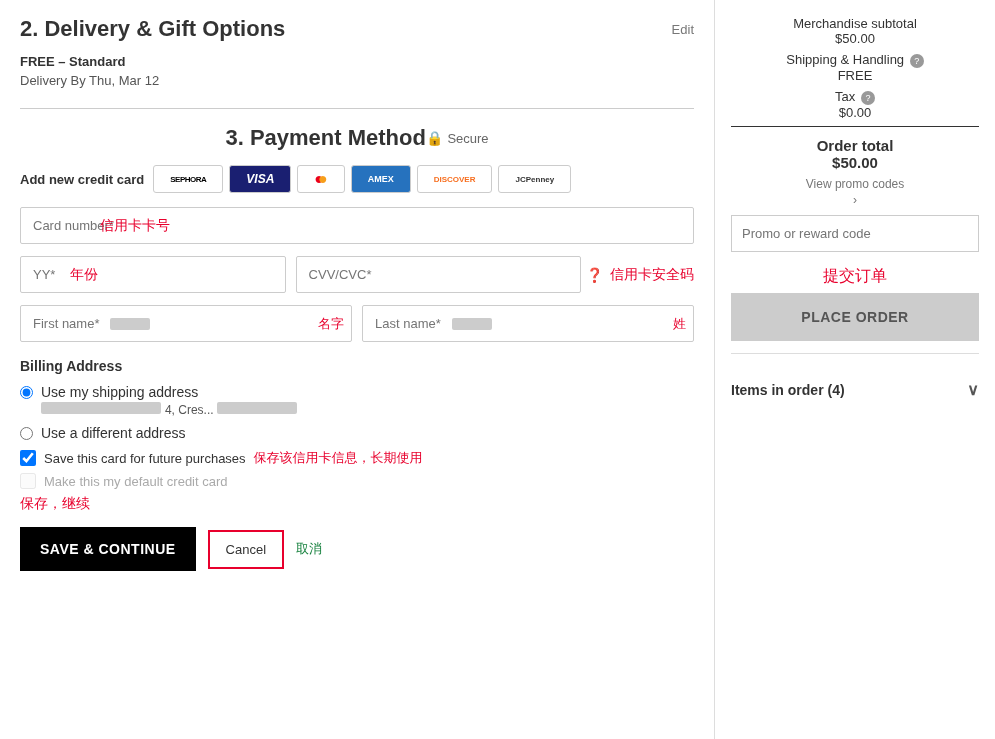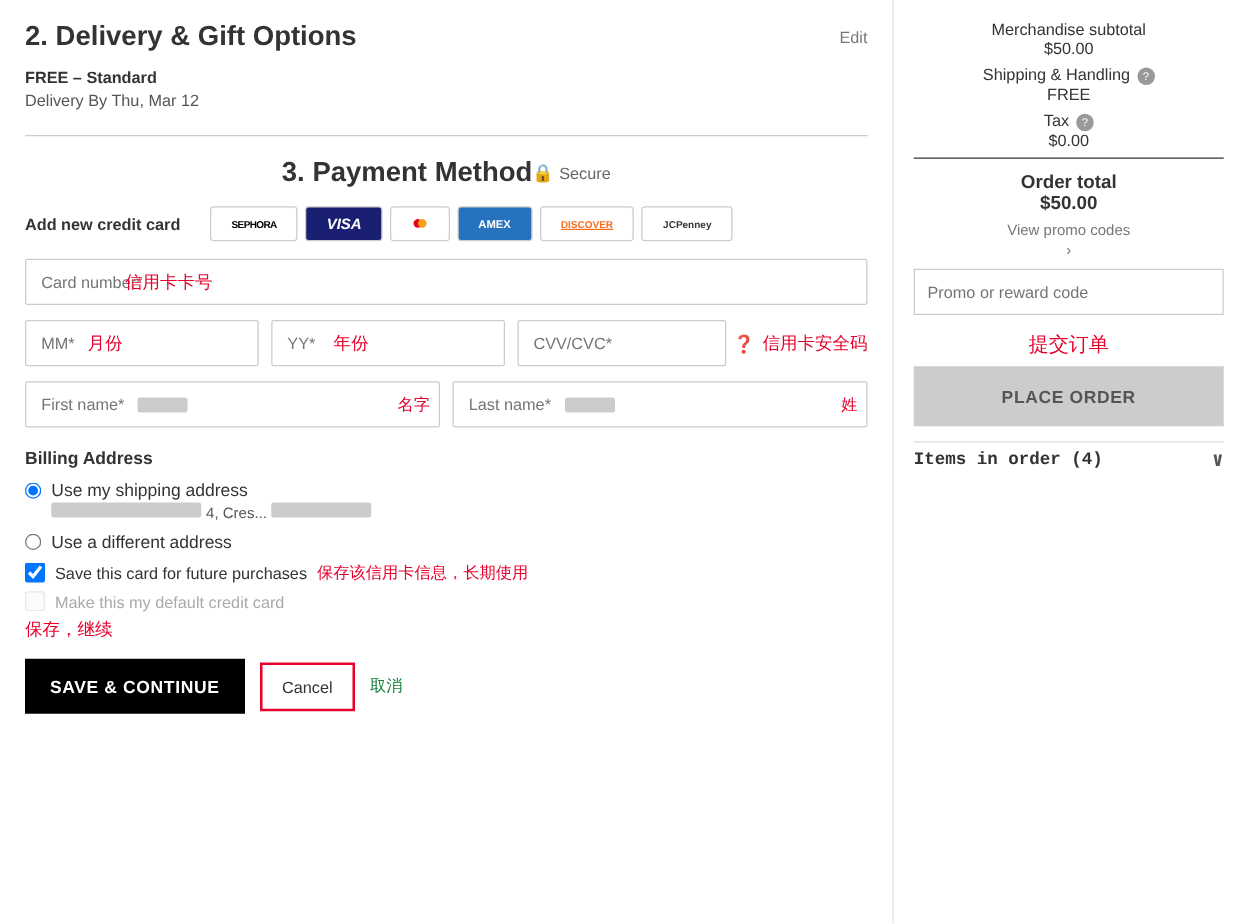--- a/index.html
+++ b/index.html
@@ -17,29 +17,29 @@
     .delivery-free { font-weight: bold; font-size: 13px; margin-bottom: 4px; }
     .delivery-date { font-size: 13px; color: #555; }
     .divider { border: none; border-top: 1px solid #ccc; margin: 16px 0; }
 
     
     .payment-header { display: flex; justify-content: center; align-items: center; margin-bottom: 14px; }
     .payment-title { font-size: 22px; font-weight: bold; }
     .secure-label { font-size: 13px; color: #666; display: flex; align-items: center; gap: 4px; }
     .lock-icon { font-size: 14px; }
 
-    .add-card-row { display: flex; align-items: center; gap: 24px; margin-bottom: 14px; }
+    .add-card-row { display: flex; align-items: center; gap: 9px; margin-bottom: 14px; }
     .add-card-label { font-size: 13px; font-weight: bold; white-space: nowrap; }
     .card-logos { display: flex; gap: 6px; align-items: center; }
     .card-logo { border: 1px solid #ccc; border-radius: 3px; padding: 2px 16px; font-size: 10px; font-weight: bold; height: 28px; display: flex; align-items: center; justify-content: center; min-width: 44px; }
     .logo-sephora { background: #fff; color: #000; font-size: 8px; letter-spacing: -0.5px; }
     .logo-visa { background: #1a1f71; color: #fff; font-style: italic; font-size: 12px; font-weight: 900; }
     .logo-mc { background: #fff; color: #333; font-size: 9px; }
     .logo-amex { background: #2672be; color: #fff; font-size: 9px; }
-    .logo-discover { background: #fff; color: #f76f20; font-size: 8px; text-decoration: underline; }
+    .logo-discover { background: #fff; color: #f76f20; font-size: 8px; }
     .logo-jcp { background: #fff; color: #333; font-size: 8px; border: 1px solid #ccc; }
 
     
     .form-field { border: 1px solid #ccc; border-radius: 2px; padding: 10px 12px; font-size: 13px; color: #999; width: 100%; background: #fff; outline: none; }
     .card-number-row { margin-bottom: 12px; }
     .date-cvv-row { display: flex; gap: 10px; margin-bottom: 12px; }
     .date-field { flex: 1; }
     .cvv-wrapper { position: relative; flex: 1.5; display: flex; gap: 6px; align-items: center; }
     .cvv-wrapper input { flex: 1; }
     .cvv-help { color: #999; font-size: 14px; cursor: pointer; }
@@ -65,21 +65,21 @@
     
     .sidebar-row { display: flex; justify-content: space-between; align-items: center; margin-bottom: 6px; font-size: 13px; flex-direction: column; }
     .sidebar-row.total { font-weight: bold; font-size: 15px; border-top: 1px solid #333; padding-top: 10px; margin-top: 4px; }
     .sidebar-amount { font-weight: normal; }
     .sidebar-free { color: #333; }
     .help-icon { display: inline-flex; align-items: center; justify-content: center; width: 14px; height: 14px; border-radius: 50%; background: #999; color: #fff; font-size: 9px; cursor: pointer; margin-left: 2px; }
     .promo-link { font-size: 12px; color: #777; text-align: right; margin-bottom: 8px; cursor: pointer; display: flex; justify-content: flex-end; align-items: center; gap: 2px; flex-direction: column; }
     .promo-input { width: 100%; border: 1px solid #ccc; padding: 10px; font-size: 13px; color: #aaa; outline: none; margin-bottom: 14px; }
     .place-order-btn { width: 100%; background: #ccc; color: #555; border: none; padding: 16px; font-size: 14px; font-weight: bold; cursor: pointer; text-align: center; letter-spacing: 0.5px; }
     .place-order-chinese { color: #e8002d; font-size: 16px; text-align: center; margin-bottom: 6px; }
-    .items-in-order-row { display: flex; justify-content: space-between; align-items: center; border-top: 1px solid #ddd; padding-top: 4px; margin-top: 12px; font-size: 14px; font-weight: bold; cursor: pointer; font-family: Liberation Mono, monospace; }
+    .items-in-order-row { display: flex; justify-content: space-between; align-items: center; border-top: 1px solid #ddd; padding-top: 26px; margin-top: 12px; font-size: 14px; font-weight: bold; cursor: pointer; }
     .chevron-icon { font-size: 16px; color: #555; }
 
     
     .inline-annotation { color: #e8002d; font-size: 14px; }
     .input-with-annotation { position: relative; }
     .input-with-annotation .annotation-overlay { position: absolute; left: 80px; top: 50%; transform: translateY(-50%); color: #e8002d; font-size: 14px; pointer-events: none; }
   </style>
 </head>
 <body>
 
@@ -128,24 +128,20 @@
         </div>
       </div>
 
       <div class="card-number-row input-with-annotation">
         <input class="form-field" type="text" placeholder="Card number*" style="">
         <span class="annotation-overlay inline-annotation">信用卡卡号</span>
       </div>
 
       <div class="date-cvv-row">
         <div class="date-field input-with-annotation" style="position:relative;">
-          <input class="form-field" type="text" placeholder="MM*" style="">
-          <span style="position:absolute;left:50px;top:50%;transform:translateY(-50%);color:#e8002d;font-size:14px;">月份</span>
-        </div>
-        <div class="date-field input-with-annotation" style="position:relative;">
           <input class="form-field" type="text" placeholder="YY*" style="">
           <span style="position:absolute;left:50px;top:50%;transform:translateY(-50%);color:#e8002d;font-size:14px;">年份</span>
         </div>
         <div class="cvv-wrapper">
           <input class="form-field" type="text" style="flex: 1 1 0%;" placeholder="CVV/CVC*">
           <span class="cvv-help">❓</span>
           <span class="cvv-hint inline-annotation">信用卡安全码</span>
         </div>
       </div>
 

